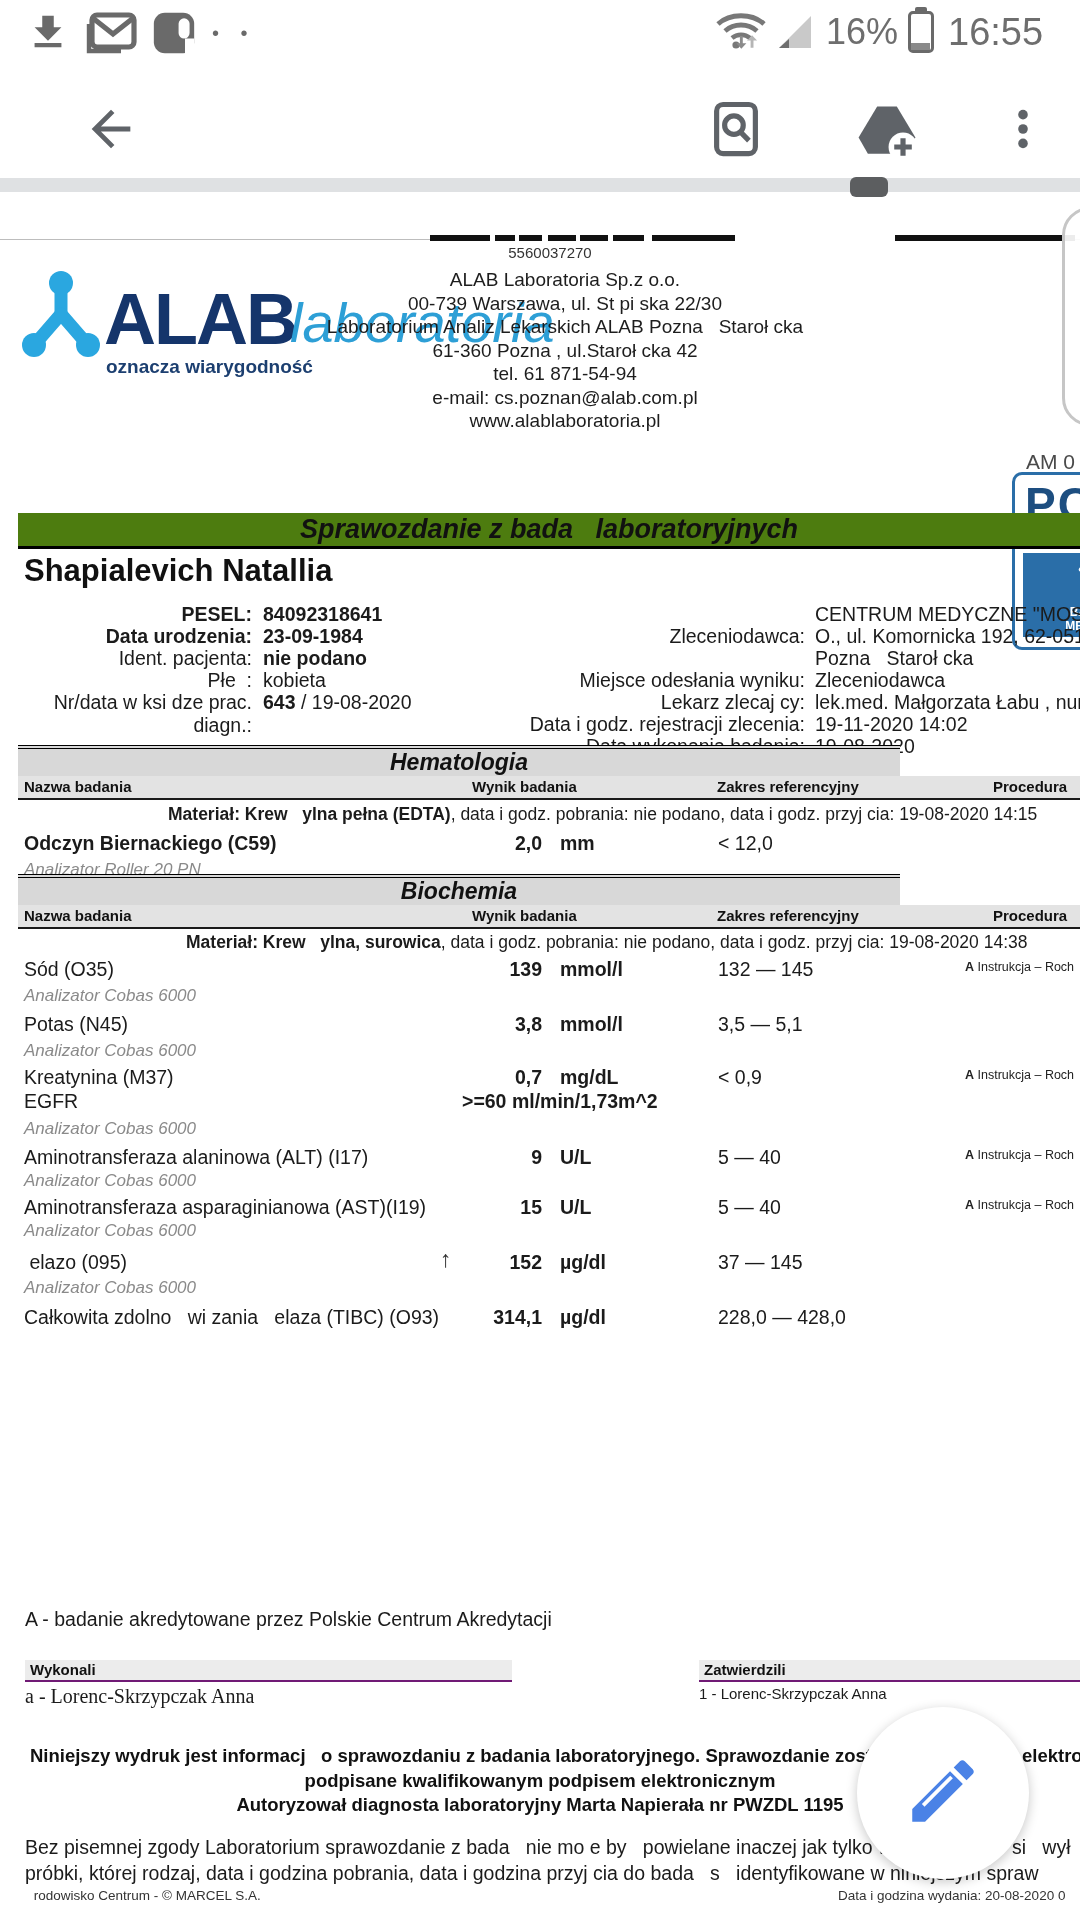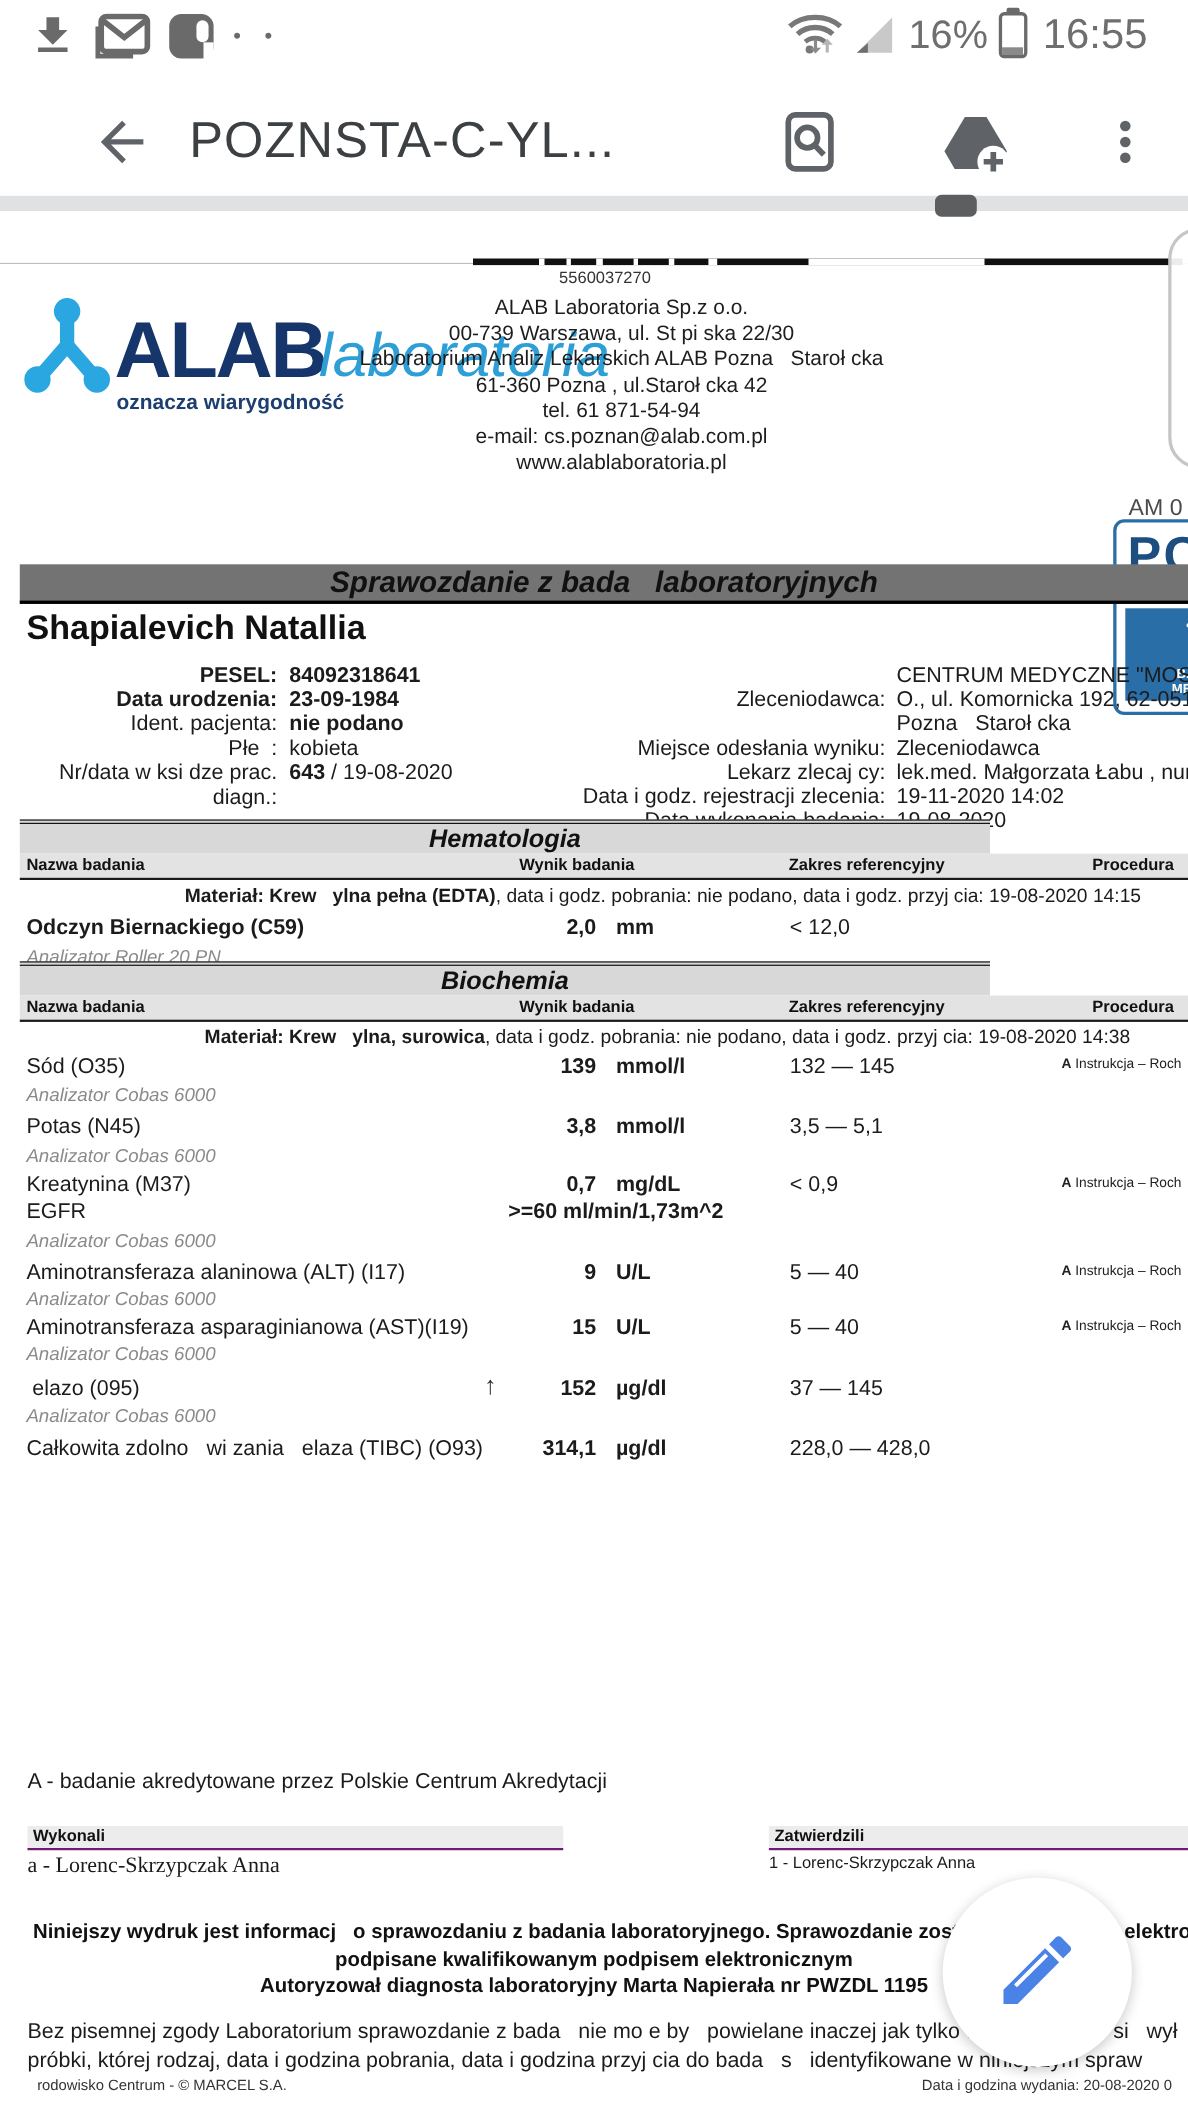--- a/index.html
+++ b/index.html
@@ -21,21 +21,21 @@
   .appbar-divider{position:absolute;left:0;top:178px;width:1080px;height:14px;background:#dfe1e3;}
 
   
   .doc19{font-size:19.5px;}
   .label-col{text-align:right;}
   .analyzer{font-size:17px;font-style:italic;color:#8a8a8a;}
   .hdr15{font-size:15px;font-weight:bold;color:#111;}
   .section-title-bar{left:18px;width:882px;background:#d8d8d8;border-top:4px double #000;
       text-align:center;font-weight:bold;font-style:italic;font-size:23px;line-height:27px;height:27px;color:#111;}
   .header-row{left:18px;width:1062px;height:22px;background:#e3e3e3;border-bottom:2px solid #1a1a1a;}
-  .report-bar{left:18px;width:1062px;height:33px;background:#737373;border-bottom:3px solid #000;
+  .report-bar{left:18px;width:1062px;height:33px;background:#4d7c0f;border-bottom:3px solid #000;
       text-align:center;font-weight:bold;font-style:italic;font-size:27px;line-height:33px;color:#111;}
   .gray-subbar{height:20px;background:#ececec;border-bottom:2px solid #701a75;}
   .result-cell{left:430px;width:112px;text-align:right;font-weight:bold;}
   .unit-cell{left:560px;font-weight:bold;}
   .range-cell{left:718px;}
   .proc-cell{left:965px;width:112px;overflow:hidden;font-size:12.5px;color:#222;}
 
   
   .alab-name{font-size:72px;font-weight:bold;color:#15356b;letter-spacing:-2px;}
   .alab-sub{font-size:56px;font-style:italic;color:#2d9fd6;}
@@ -109,21 +109,20 @@
     </span>
     <span class="abs st-txt" style="left:948px;top:11px;font-size:38px;" data-bind="status_bar.time">16:55</span>
   </div>
 
   <div class="appbar">
     <span class="abs" style="left:82px;top:38px;">
       <svg width="58" height="58" viewBox="0 0 24 24">
           <path fill="#5f6368" d="M20 11H7.83l5.59-5.59L12 4l-8 8 8 8 1.41-1.41L7.83 13H20v-2z"></path>
         </svg>
     </span>
-    <span class="abs appbar-title" style="left:172px;top:38px;" data-bind="app_bar.title">POZNSTA-C-YL...</span>
     <span class="abs" style="left:705px;top:36px;">
       <svg width="62" height="62" viewBox="0 0 24 24">
         <rect x="4.5" y="2.5" width="15" height="19" rx="2.5" fill="none" stroke="#5f6368" stroke-width="2"></rect>
         <circle cx="11.2" cy="10.5" r="3.6" fill="none" stroke="#5f6368" stroke-width="2"></circle>
         <line x1="13.8" y1="13.2" x2="17" y2="16.5" stroke="#5f6368" stroke-width="2"></line>
       </svg>
     </span>
     <span class="abs" style="left:856px;top:38px;">
       <svg width="62" height="62" viewBox="0 0 24 24">
         <path fill="#5f6368" d="M8.2 2.5h7.6L23 14.5l-3.6 6.3H4.6L1 14.5 8.2 2.5z"></path>

